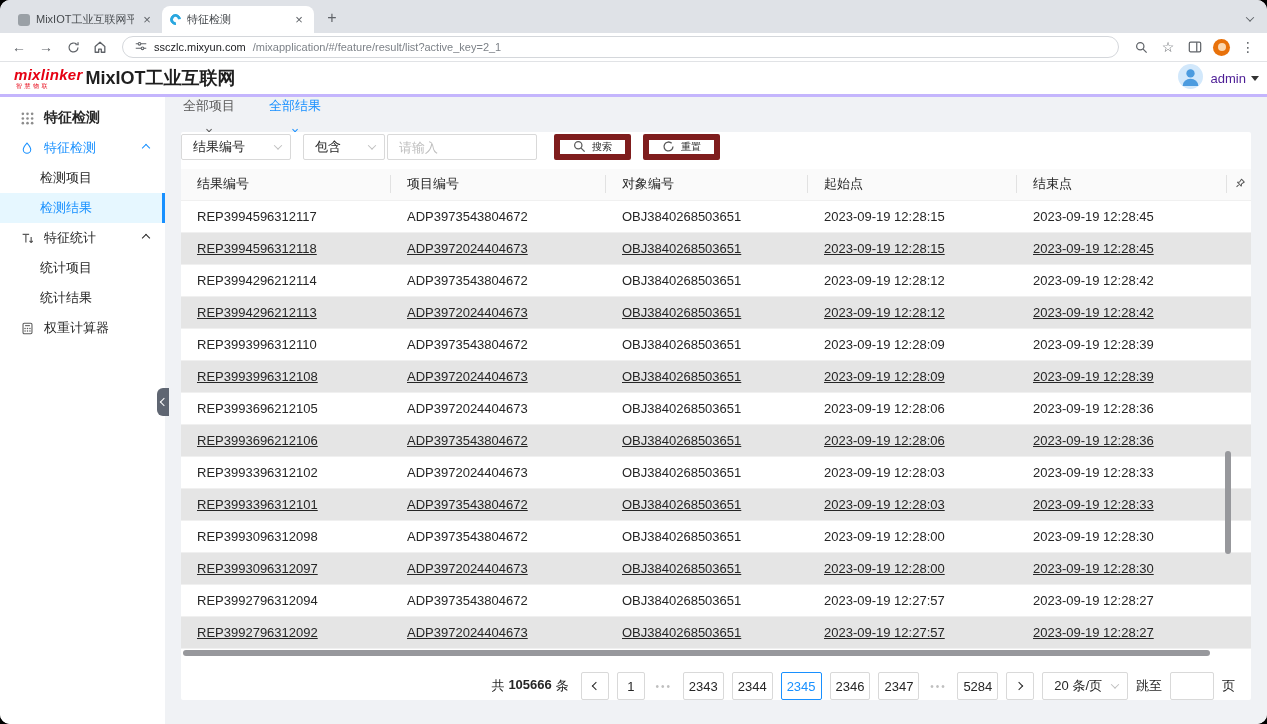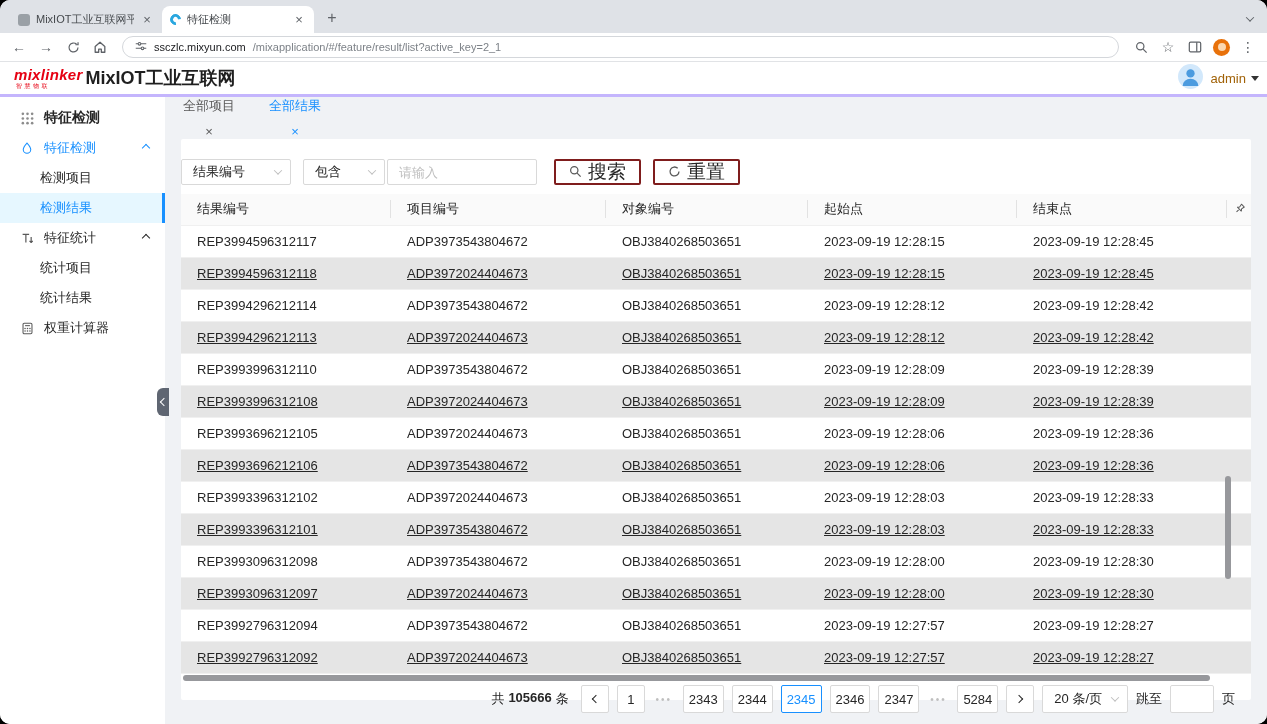--- a/index.html
+++ b/index.html
@@ -30,21 +30,21 @@
   .profile-dot { width: 17px; height: 17px; border-radius: 50%; background: #e8710a; position: relative; flex-shrink: 0; }
   .profile-dot::after { content: ""; position: absolute; left: 4.5px; top: 4.5px; width: 8px; height: 8px; border-radius: 50%; background: #fbd7b0; }
 
   
   .app-header { height: 35px; background: #fff; display: flex; align-items: center; padding: 0 8px 0 14px; border-bottom: 3px solid #c4b5fd; flex-shrink: 0; }
   .logo { display: flex; flex-direction: column; line-height: 1; }
   .logo-main { color: #e60012; font-weight: bold; font-style: italic; font-size: 15px; letter-spacing: .3px; }
   .logo-sub { color: #e60012; font-size: 6px; letter-spacing: 2.5px; margin-top: 1px; padding-left: 2px; }
   .app-title { font-size: 18px; font-weight: bold; color: #1f1f1f; margin-left: 3px; }
   .spacer { flex: 1; }
-  .user-name { font-size: 13px; color: #a16207; margin: 0 5px 0 8px; }
+  .user-name { font-size: 13px; color: #4c1d95; margin: 0 5px 0 8px; }
   .caret-down { width: 0; height: 0; border-left: 4px solid transparent; border-right: 4px solid transparent; border-top: 5px solid #333; }
 
   
   .app-body { flex: 1; display: flex; min-height: 0; position: relative; }
   .sidebar { width: 165px; background: #fff; padding-top: 6px; flex-shrink: 0; }
   .side-row { height: 30px; display: flex; align-items: center; padding: 0 16px 0 20px; font-size: 13px; color: #262626; gap: 10px; position: relative; cursor: default; }
   .side-row.app-title-row { font-weight: bold; font-size: 14px; }
   .side-row .grow { flex: 1; }
   .side-sub { padding-left: 40px; }
   .active-parent { color: #1890ff; }
@@ -59,30 +59,30 @@
   .chev.left { transform: rotate(135deg); margin-left: 2px; }
   .chev.right { transform: rotate(-45deg); margin-right: 2px; }
   .chev.gray { color: #bfbfbf; }
 
   
   .main { flex: 1; background: #f0f2f5; padding: 7px 16px 0; display: flex; flex-direction: column; min-width: 0; }
   .page-tabs { height: 28px; display: flex; align-items: center; gap: 34px; font-size: 13px; padding-left: 2px; }
   .ptab { display: flex; align-items: center; gap: 9px; color: #595959; flex-direction: column; }
   .ptab.active { color: #1890ff; }
   .ptab .x { font-size: 13px; }
-  .card { background: #fff; margin-top: 7px; margin-bottom: 24px; flex: 1; display: flex; flex-direction: column; border-radius: 2px; padding-top: 19px; min-height: 0; }
+  .card { background: #fff; margin-bottom: 24px; flex: 1; display: flex; flex-direction: column; border-radius: 2px; padding-top: 1px; min-height: 0; }
 
   
   .filter-bar { display: flex; align-items: center; height: 26px; margin: 1px 0 9px; }
   .sel { height: 26px; border: 1px solid #d9d9d9; border-radius: 2px; background: #fff; display: flex; align-items: center; padding: 0 9px 0 11px; font-size: 13px; color: #262626; justify-content: space-between; }
   .sel-field { width: 110px; margin-right: 12px; }
   .sel-op { width: 82px; margin-right: 2px; }
   .txt-input { width: 150px; height: 26px; border: 1px solid #d9d9d9; border-radius: 2px; padding: 0 11px; font-size: 13px; color: #262626; outline: none; font-family: inherit; }
   .txt-input::placeholder { color: #bfbfbf; }
-  .btn { height: 26px; border: 2px solid #7f1d1d; border-radius: 2px; background: #fff; display: flex; align-items: center; gap: 6px; padding: 0 13px; font-size: 19px; color: #262626; }
+  .btn { height: 26px; border: 6px solid #7f1d1d; border-radius: 2px; background: #fff; display: flex; align-items: center; gap: 6px; padding: 0 13px; font-size: 10px; color: #262626; }
   .btn-search { margin-left: 17px; }
   .btn-reset { margin-left: 12px; }
 
   
   .table-zone { position: relative; flex-shrink: 0; height: 488px; overflow: hidden; }
   table { width: 100%; border-collapse: collapse; font-size: 13px; color: #262626; table-layout: fixed; }
   thead th { background: #fafafa; height: 31px; text-align: left; padding: 0 16px; font-weight: normal; color: #262626; border-bottom: 1px solid #f0f0f0; position: relative; }
   thead th:not(:last-child)::after { content: ""; position: absolute; right: 0; top: 50%; transform: translateY(-50%); width: 1px; height: 18px; background: #e2e2e2; }
   tbody td { height: 32px; padding: 0 16px; border-bottom: 1px solid #f0f0f0; white-space: nowrap; overflow: hidden; background: #fff; }
   tbody tr.alt td { background: #e5e5e5; text-decoration: underline; }

